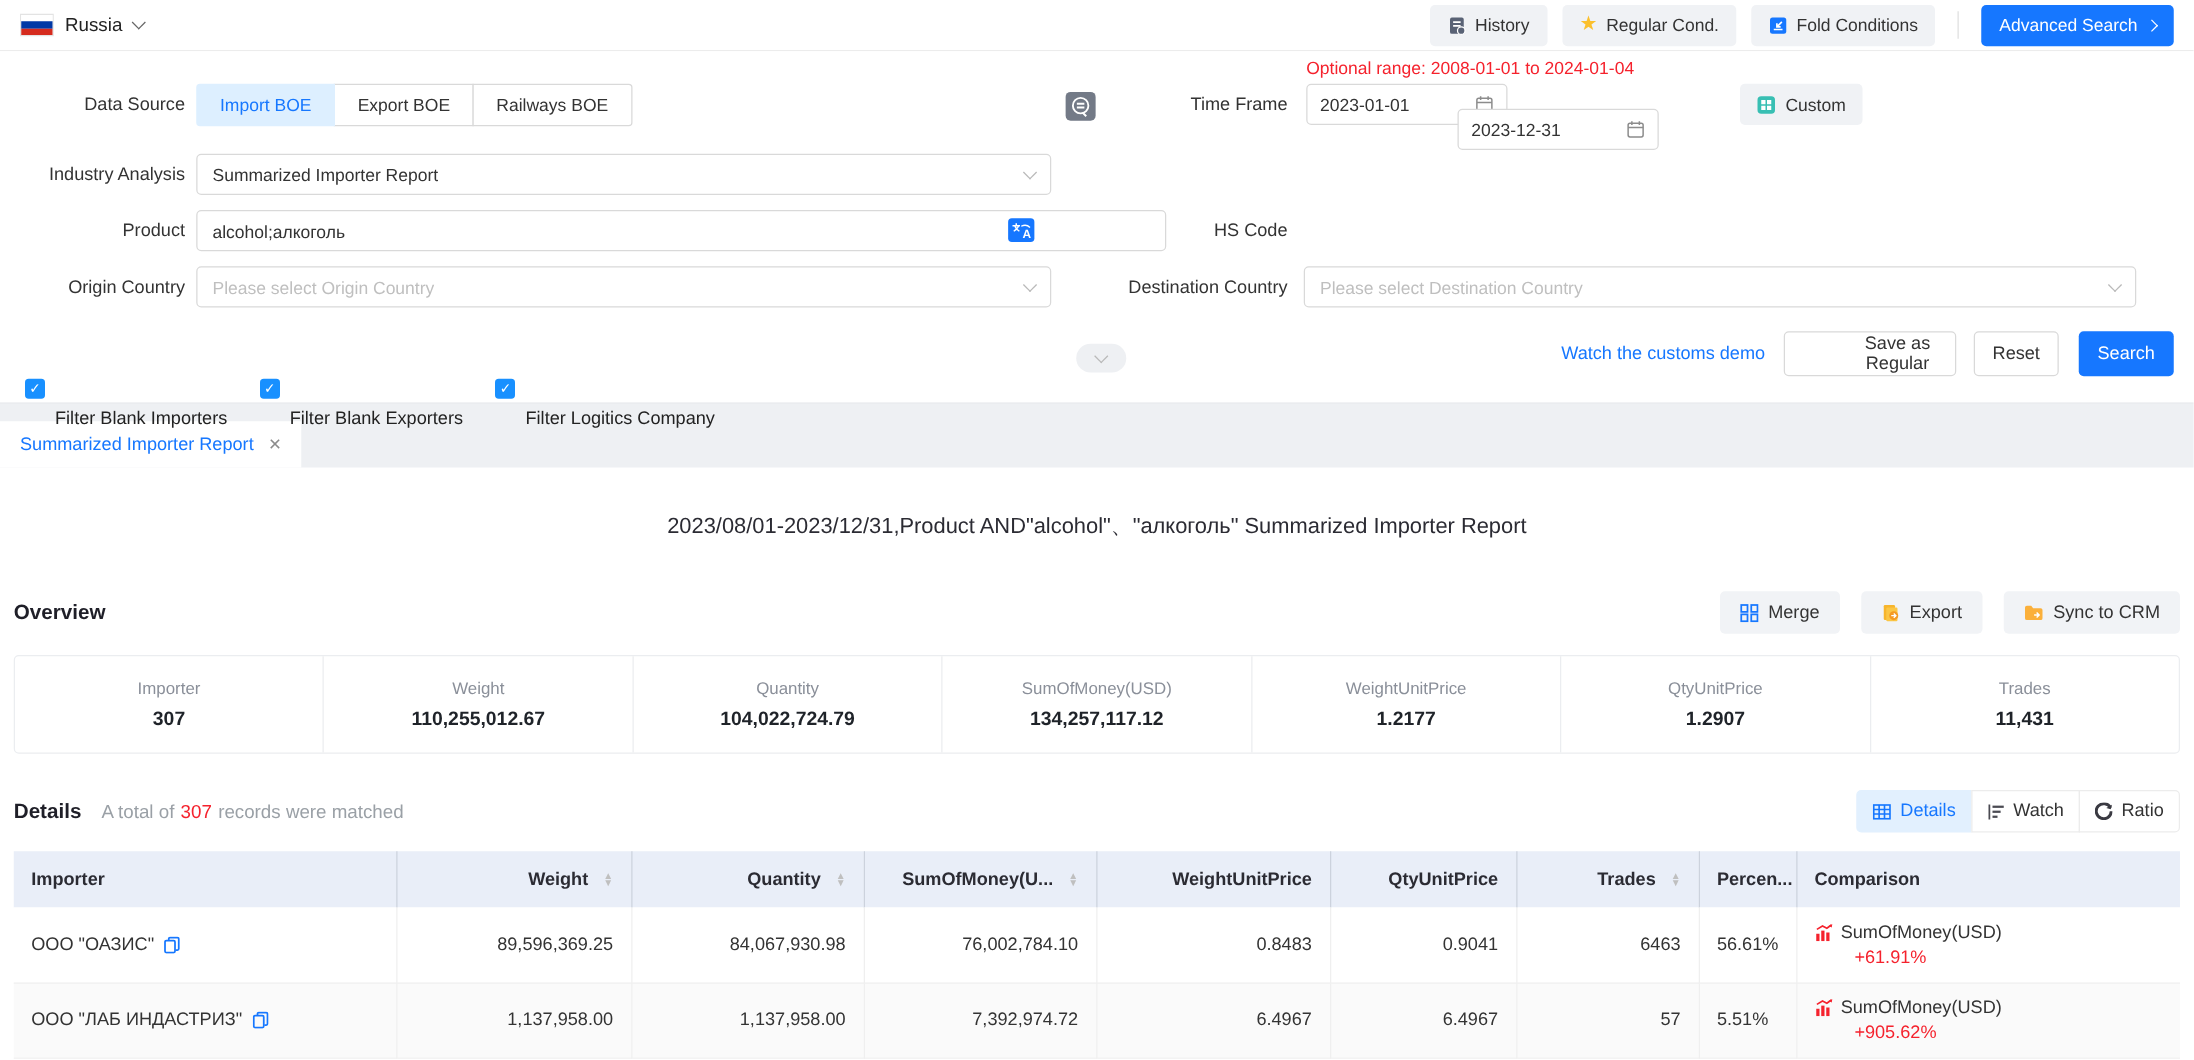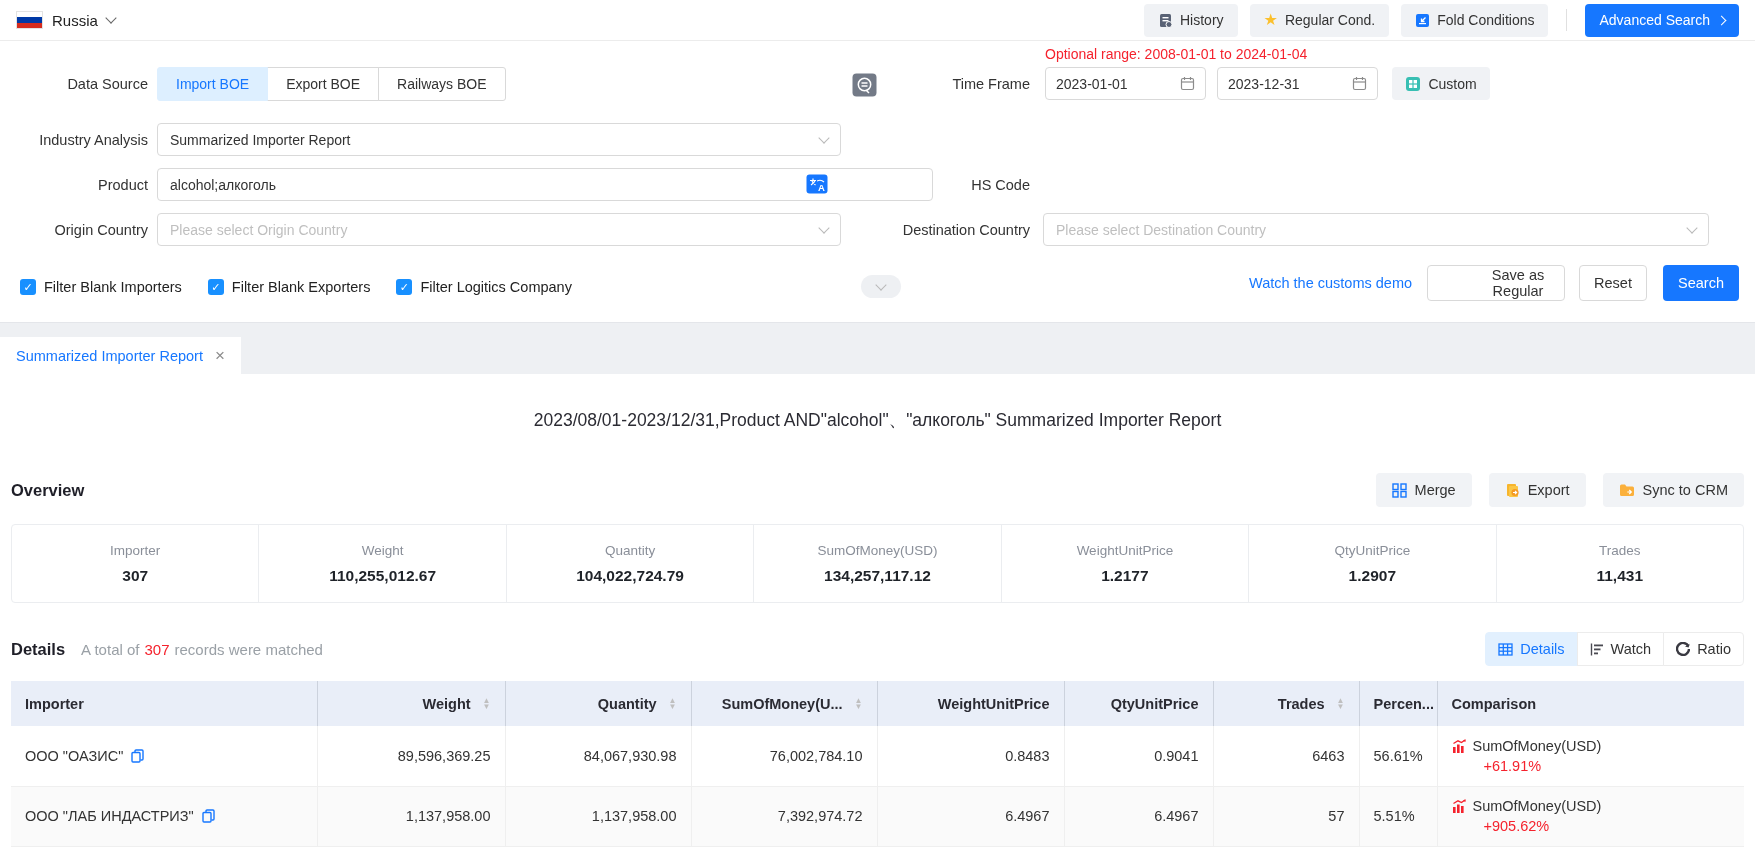--- a/index.html
+++ b/index.html
@@ -53,21 +53,21 @@
   .text-input { position:absolute; height:33px; border:1px solid #d9d9d9; border-radius:4px; background:#fff;
     font-size:14px; color:#333; padding:0 36px 0 12px; outline:none; font-family:"Liberation Sans",sans-serif; }
   .text-input::placeholder { color:#bfbfbf; }
   .in-icon { position:absolute; top:33px; left:806px; }
   .mm-icon { position:absolute; top:32px; left:852px; }
 
   .cb-row { position:absolute; left:20px; top:238px; display:flex; gap:26px; align-items:center; }
   .cb { display:flex; align-items:center; gap:8px; cursor:pointer; }
   .cb-box { width:16px; height:16px; background:#1890ff; border-radius:3px; color:#fff; font-size:11px;
     display:flex; align-items:center; justify-content:center; line-height:1; }
-  .cb-label { font-size:14.5px; color:#222; }
+  .cb-label { font-size:14.5px; color:#222;margin-top:48px; }
   .collapse-pill { position:absolute; left:861px; top:234px; width:40px; height:23px; background:#eef0f3;
     border:none; border-radius:12px; display:flex; align-items:center; justify-content:center; cursor:pointer; }
   .collapse-pill .sel-chev { margin-top:-3px; }
 
   .tutorial-link { position:absolute; left:1249px; top:224px; line-height:36px; color:#1677ff; font-size:14.5px;
     text-decoration:none; cursor:pointer; }
   .btn-plain { position:absolute; top:224px; height:36px; background:#fff; border:1px solid #d9d9d9; border-radius:4px;
     font-size:14.5px; color:#333; cursor:pointer; font-family:"Liberation Sans",sans-serif; }
   .btn-primary { position:absolute; top:224px; height:36px; background:#1677ff; border:none; border-radius:4px;
     font-size:14.5px; color:#fff; cursor:pointer; font-family:"Liberation Sans",sans-serif; }
@@ -177,21 +177,21 @@
   <div class="r-label" style="top:26px;">Time Frame</div>
   <div class="date-input" style="left:1045px;">
     <span>2023-01-01</span>
     <svg width="15" height="15" viewBox="0 0 15 15">
         <rect x="1.5" y="2.5" width="12" height="11" rx="1.5" fill="none" stroke="#8c8c8c" stroke-width="1.2"></rect>
         <line x1="1.5" y1="6" x2="13.5" y2="6" stroke="#8c8c8c" stroke-width="1.2"></line>
         <line x1="4.5" y1="1" x2="4.5" y2="4" stroke="#8c8c8c" stroke-width="1.2"></line>
         <line x1="10.5" y1="1" x2="10.5" y2="4" stroke="#8c8c8c" stroke-width="1.2"></line>
       </svg>
   </div>
-  <div class="date-input" style="left:1217px;">
+  <div class="date-input" style="left:1166px;margin-top:20px;">
     <span>2023-12-31</span>
     <svg width="15" height="15" viewBox="0 0 15 15">
         <rect x="1.5" y="2.5" width="12" height="11" rx="1.5" fill="none" stroke="#8c8c8c" stroke-width="1.2"></rect>
         <line x1="1.5" y1="6" x2="13.5" y2="6" stroke="#8c8c8c" stroke-width="1.2"></line>
         <line x1="4.5" y1="1" x2="4.5" y2="4" stroke="#8c8c8c" stroke-width="1.2"></line>
         <line x1="10.5" y1="1" x2="10.5" y2="4" stroke="#8c8c8c" stroke-width="1.2"></line>
       </svg>
   </div>
   <button class="custom-btn">
     <svg width="16" height="16" viewBox="0 0 16 16">

